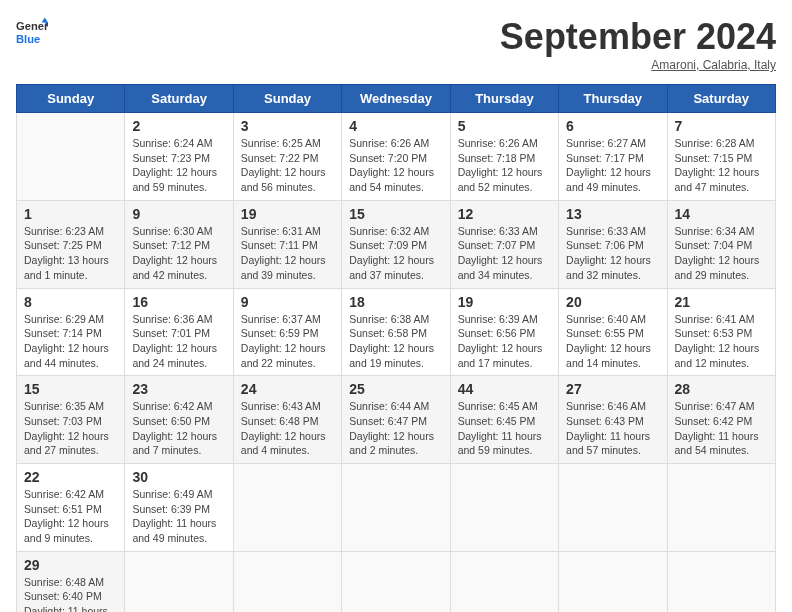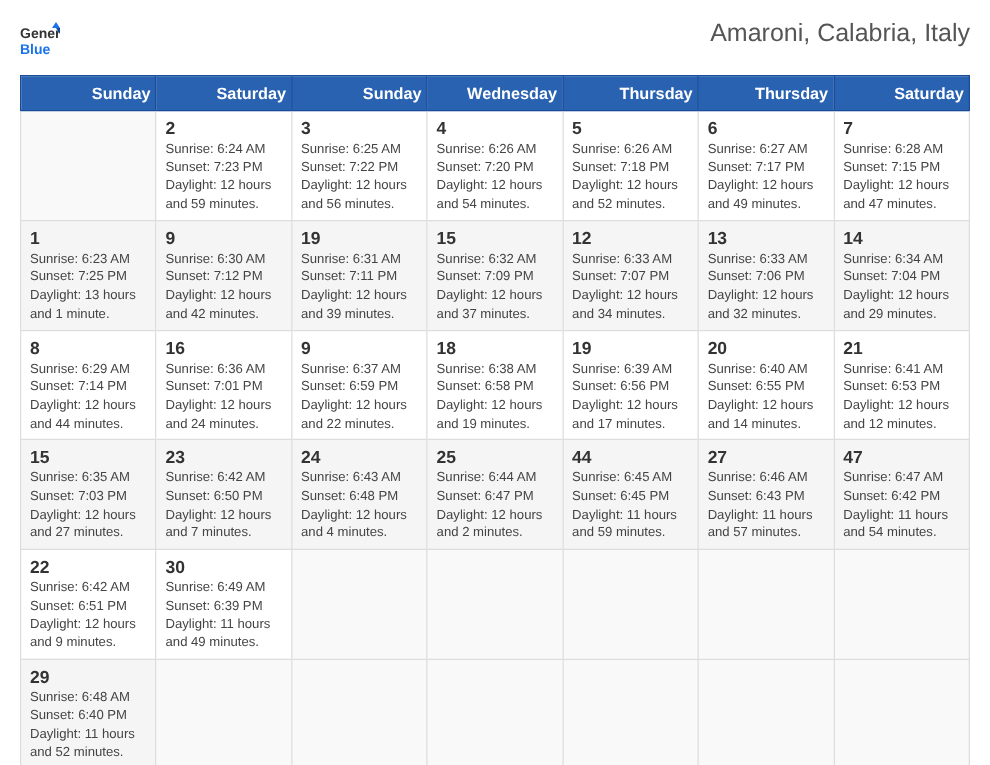--- a/index.html
+++ b/index.html
@@ -27,35 +27,36 @@
     }
     .title-section {
       text-align: right;
     }
     .month-title {
       font-size: 36px;
       font-weight: bold;
       color: #333;
     }
     .location-title {
-      font-size: 20px;
+      font-size: 12px;
       color: #555;
+      text-decoration: underline;
     }
     table {
       width: 100%;
       border-collapse: collapse;
       font-size: 11px;
     }
     thead tr {
       background-color: #2962b0;
       color: #fff;
     }
     thead th {
       padding: 6px 4px;
-      text-align: right;
+      text-align: center;
       font-size: 13px;
       font-weight: bold;
       border: 1px solid #1a4d99;
       margin-top: 36px;
     }
     tbody tr {
       vertical-align: top;
     }
     tbody tr:nth-child(odd) {
       background-color: #fff;
@@ -92,20 +93,21 @@
 <div class="header-section">
   <div class="logo">
     <svg class="logo-icon" viewBox="0 0 40 40" xmlns="http://www.w3.org/2000/svg">
       <text x="0" y="18" font-size="14" font-weight="bold" fill="#333">General</text>
       <text x="0" y="34" font-size="14" font-weight="bold" fill="#1a73e8">Blue</text>
       <polygon points="32,8 40,8 36,2" fill="#1a73e8"></polygon>
       <polygon points="36,8 40,14 40,8" fill="#0d47a1"></polygon>
     </svg>
   </div>
   <div class="title-section">
+    <div class="month-title">September 2024</div>
     <div class="location-title">Amaroni, Calabria, Italy</div>
   </div>
 </div>
 
 <table>
   <thead>
     <tr>
     <th>Sunday</th>
         <th>Saturday</th>
         <th>Sunday</th>
@@ -222,21 +224,21 @@
         </td>
         <td>
           <span class="day-num">44</span>
           <div class="day-info">Sunrise: 6:45 AM<br>Sunset: 6:45 PM<br>Daylight: 11 hours and 59 minutes.</div>
         </td>
         <td>
           <span class="day-num">27</span>
           <div class="day-info">Sunrise: 6:46 AM<br>Sunset: 6:43 PM<br>Daylight: 11 hours and 57 minutes.</div>
         </td>
         <td>
-          <span class="day-num">47</span>
+          <span class="day-num">28</span>
           <div class="day-info">Sunrise: 6:47 AM<br>Sunset: 6:42 PM<br>Daylight: 11 hours and 54 minutes.</div>
         </td>
       </tr>
       <tr>
         <td>
           <span class="day-num">22</span>
           <div class="day-info">Sunrise: 6:42 AM<br>Sunset: 6:51 PM<br>Daylight: 12 hours and 9 minutes.</div>
         </td>
         <td>
           <span class="day-num">30</span>

